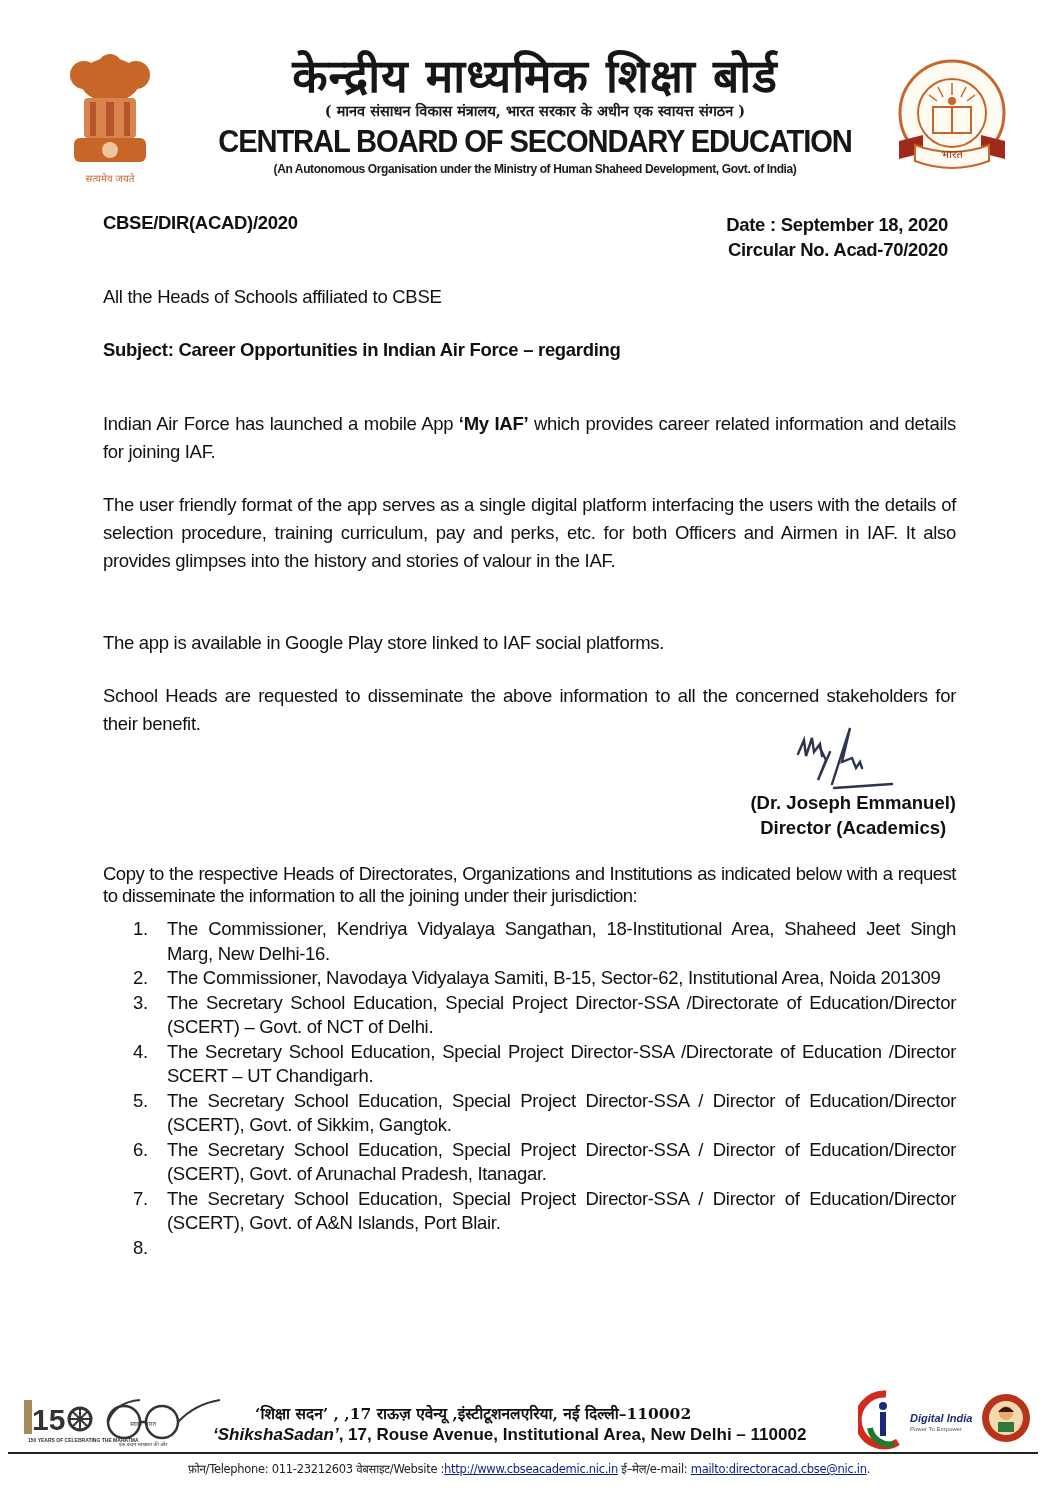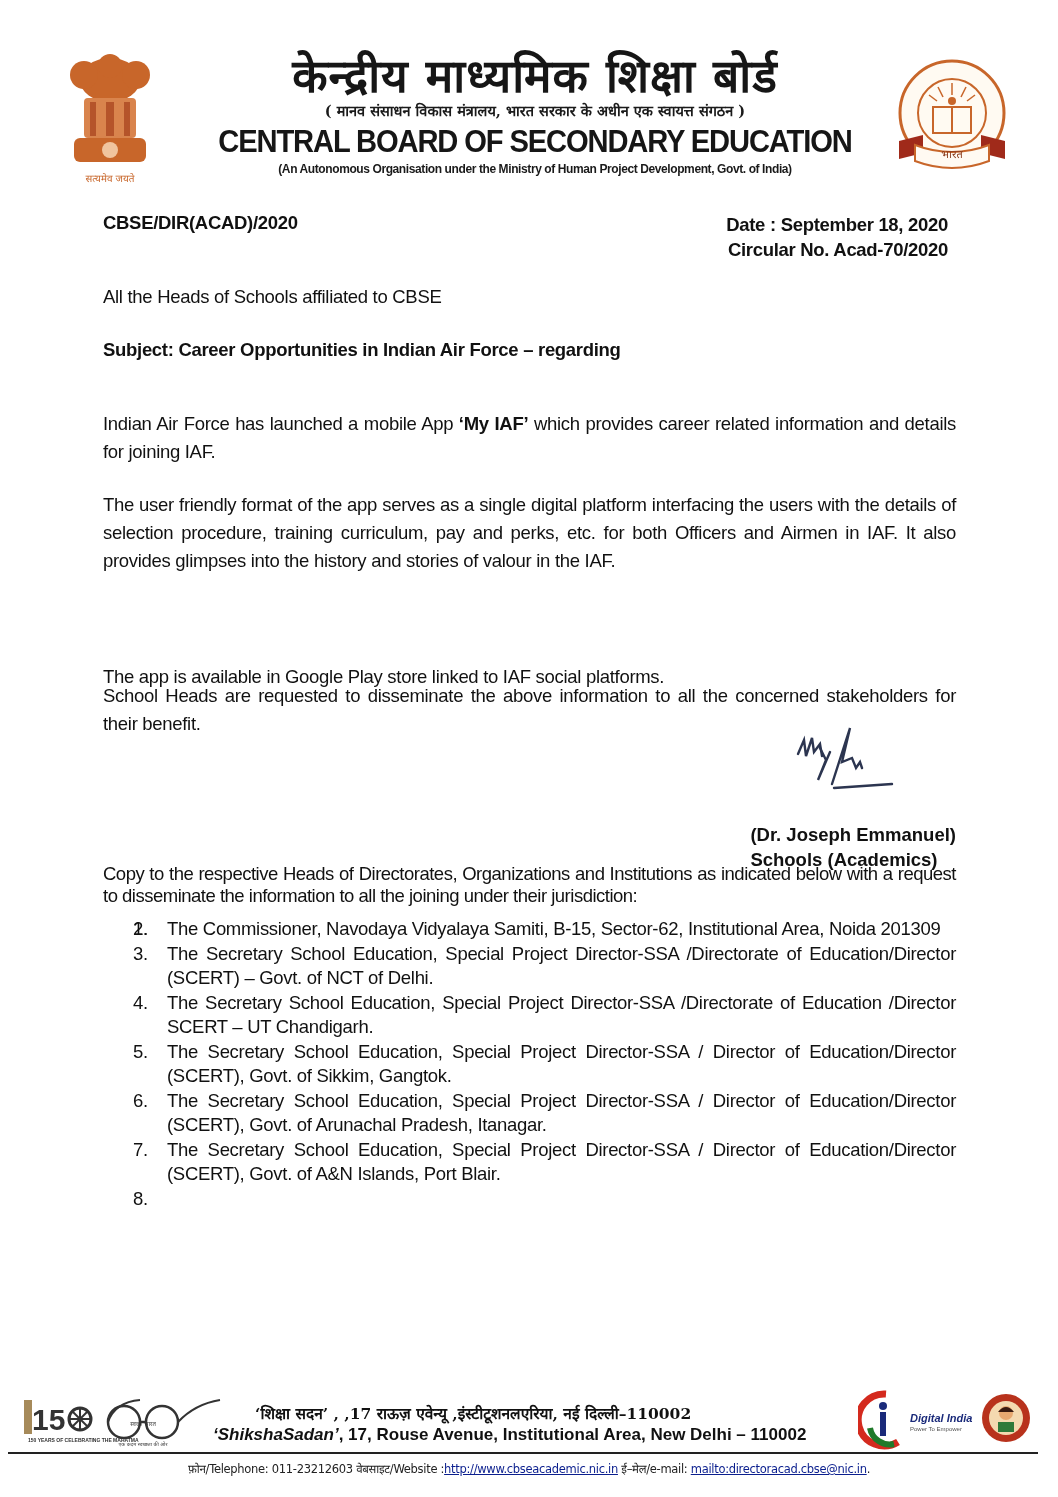--- a/index.html
+++ b/index.html
@@ -17,25 +17,25 @@
   
   .ref { left:103px; top:212px; font-weight:bold; font-size:18.5px; letter-spacing:-0.3px; }
   .date { right:110px; top:212px; font-weight:bold; font-size:18.5px; text-align:right; line-height:25px; letter-spacing:-0.3px; }
 
   .addressee { left:103px; top:286px; font-size:18.5px; letter-spacing:-0.3px; }
   .subject { left:103px; top:339px; font-weight:bold; font-size:18.5px; letter-spacing:-0.3px; }
 
   .para { left:103px; width:853px; font-size:18.5px; line-height:28px; text-align:justify; letter-spacing:-0.3px; }
   .p1 { top:410px; }
   .p2 { top:491px; }
-  .p3 { top:629px;margin-top:34px; }
+  .p3 { top:629px; }
   .p4 { top:682px; }
 
   .sign { left:790px; top:722px; width:115px; height:75px; }
-  .signatory { right:102px; top:790px; text-align:left; font-weight:bold; font-size:18.5px; line-height:25px;margin-top:32px; }
+  .signatory { right:102px; top:790px; text-align:center; font-weight:bold; font-size:18.5px; line-height:25px; }
 
   .copy { left:103px; top:863px; width:853px; font-size:18.5px; line-height:22px; text-align:justify; letter-spacing:-0.5px; }
   .list { left:103px; top:917px; width:853px; margin:0; padding:0; list-style:none; }
   .list li { position:relative; padding-left:64px; font-size:18.5px; line-height:24.5px; text-align:justify; letter-spacing:-0.3px; }
   .list li .num { position:absolute; left:30px; top:0; }
 
   
   .foot-left-logo { left:20px; top:1392px; width:220px; height:58px; }
   .foot-hindi { left:255px; top:1402px; font-family:"DejaVu Serif", serif; font-weight:bold; font-size:15.5px; color:#111;text-align:right; }
   .foot-eng { left:213px; top:1425px; font-weight:bold; font-size:17px; color:#111; }
@@ -63,21 +63,21 @@
       <rect x="12" y="88" width="72" height="24" rx="6"></rect>
       <circle cx="48" cy="100" r="8" fill="#f0c49e"></circle>
     </g>
     <text x="48" y="132" text-anchor="middle" font-size="10" fill="#c8662a" font-family="DejaVu Sans, sans-serif">सत्यमेव जयते</text>
   </svg>
 </div>
 
 <div class="abs hindi-title">केन्द्रीय माध्यमिक शिक्षा बोर्ड</div>
 <div class="abs hindi-sub">( मानव संसाधन विकास मंत्रालय, भारत सरकार के अधीन एक स्वायत्त संगठन )</div>
 <div class="abs eng-title">CENTRAL BOARD OF SECONDARY EDUCATION</div>
-<div class="abs eng-sub">(An Autonomous Organisation under the Ministry of Human Project Development, Govt. of India)</div>
+<div class="abs eng-sub">(An Autonomous Organisation under the Ministry of Human Shaheed Development, Govt. of India)</div>
 
 <div class="abs seal">
   <svg width="118" height="130" viewBox="0 0 118 130">
     <circle cx="59" cy="58" r="52" fill="#fffaf2" stroke="#c8662a" stroke-width="3"></circle>
     <circle cx="59" cy="58" r="34" fill="none" stroke="#c8662a" stroke-width="2"></circle>
     <g stroke="#c8662a" stroke-width="1.5">
       <line x1="59" y1="28" x2="59" y2="40"></line>
       <line x1="45" y1="32" x2="50" y2="42"></line>
       <line x1="73" y1="32" x2="68" y2="42"></line>
       <line x1="36" y1="40" x2="44" y2="46"></line>
@@ -112,26 +112,26 @@
     <g fill="none" stroke="#2c3550" stroke-width="2.4" stroke-linecap="round">
       <path d="M8 32 L14 18 L16 34 L22 16 L24 30 L30 22 L32 34"></path>
       <path d="M30 26 L36 38 L28 58 L40 30"></path>
       <path d="M42 62 L60 6 L52 40 L62 36 L66 46 L70 40 L72 46"></path>
       <path d="M44 66 L102 62"></path>
     </g>
   </svg>
 </div>
 <div class="abs signatory">
   <div>(Dr. Joseph Emmanuel)</div>
-  <div>Schools (Academics)</div>
+  <div>Director (Academics)</div>
 </div>
 
 <div class="abs copy">Copy to the respective Heads of Directorates, Organizations and Institutions as indicated below with a request to disseminate the information to all the joining under their jurisdiction:</div>
 <ol class="abs list">
-  <li><span class="num">1.</span></li>
+  <li><span class="num">1.</span><span>The Commissioner, Kendriya Vidyalaya Sangathan, 18-Institutional Area, Shaheed Jeet Singh Marg, New Delhi-16.</span></li>
   <li><span class="num">2.</span><span>The Commissioner, Navodaya Vidyalaya Samiti, B-15, Sector-62, Institutional Area, Noida 201309</span></li>
   <li><span class="num">3.</span><span>The Secretary School Education, Special Project Director-SSA /Directorate of Education/Director (SCERT) – Govt. of NCT of Delhi.</span></li>
   <li><span class="num">4.</span><span>The Secretary School Education, Special Project Director-SSA /Directorate of Education /Director SCERT – UT Chandigarh.</span></li>
   <li><span class="num">5.</span><span>The Secretary School Education, Special Project Director-SSA / Director of Education/Director (SCERT), Govt. of Sikkim, Gangtok.</span></li>
   <li><span class="num">6.</span><span>The Secretary School Education, Special Project Director-SSA / Director of Education/Director (SCERT), Govt. of Arunachal Pradesh, Itanagar.</span></li>
   <li><span class="num">7.</span><span>The Secretary School Education, Special Project Director-SSA / Director of Education/Director (SCERT), Govt. of A&amp;N Islands, Port Blair.</span></li>
   <li><span class="num">8.</span></li>
 </ol>
 
 <div class="abs foot-left-logo">

